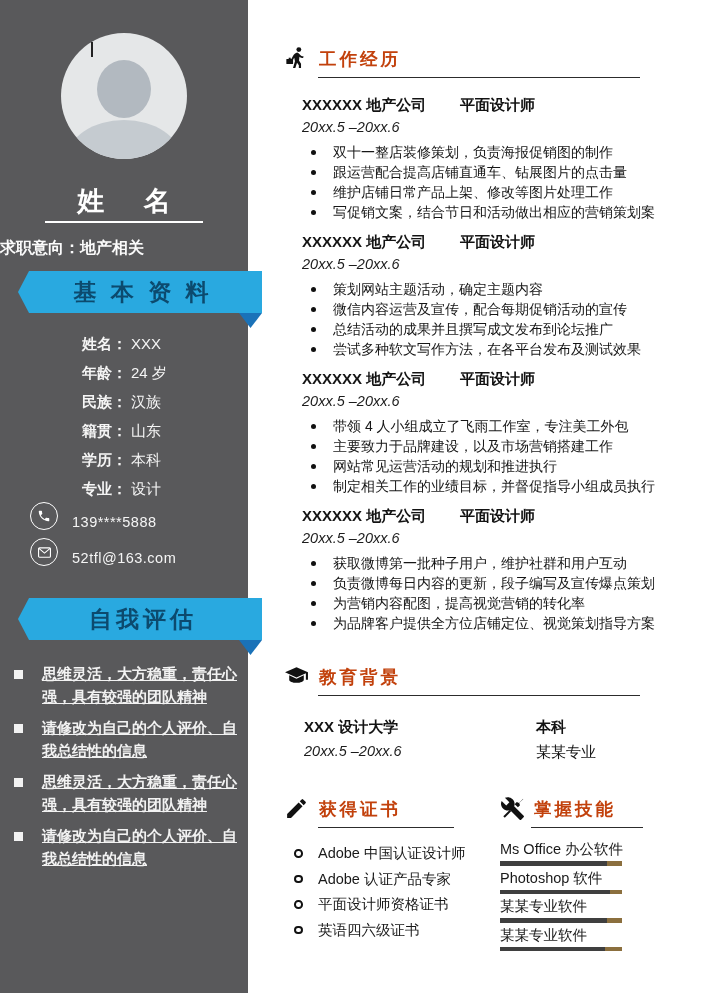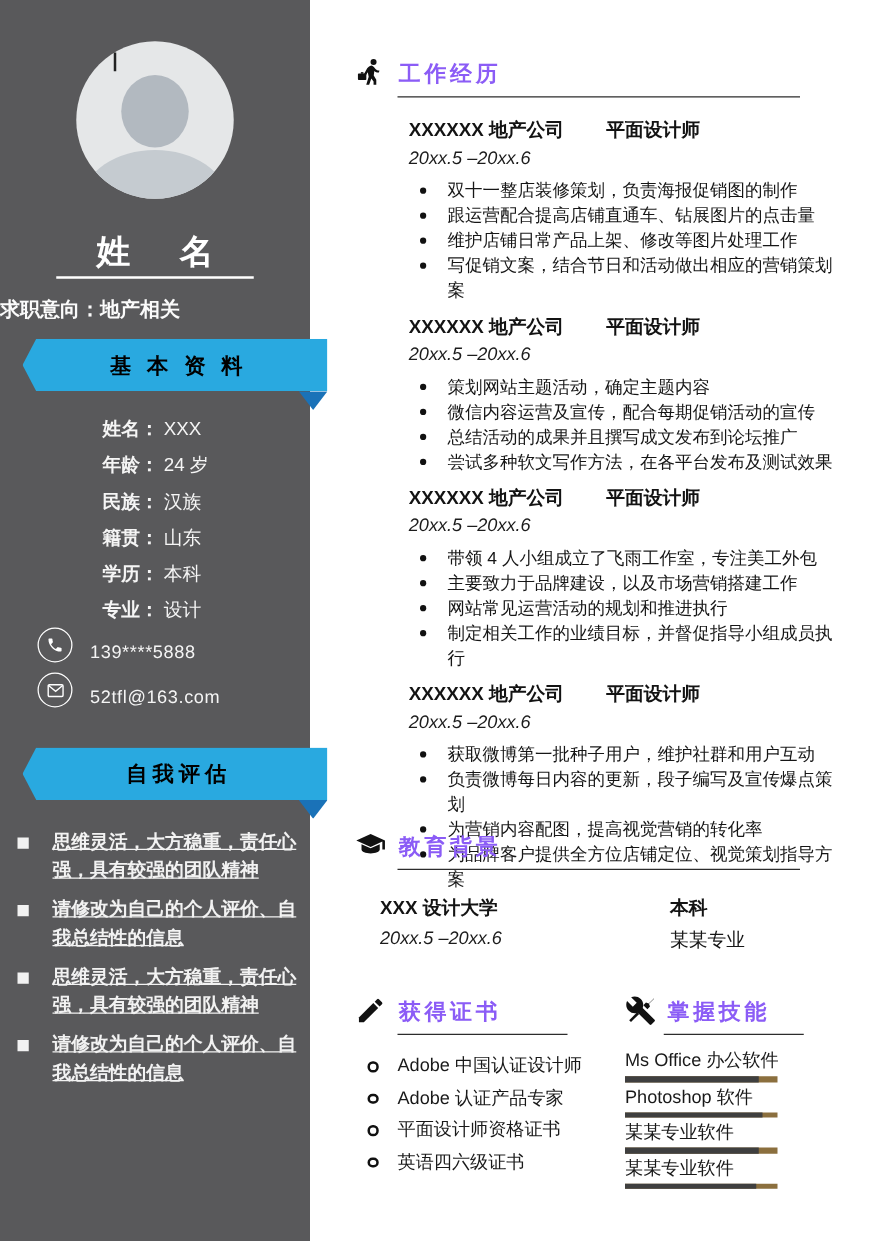--- a/index.html
+++ b/index.html
@@ -13,47 +13,47 @@
   .avatar-head { position:absolute; top:27px; left:50%; transform:translateX(-50%); width:54px; height:58px; border-radius:50%; background:#b2b9c0; }
   .avatar-body { position:absolute; top:87px; left:50%; transform:translateX(-50%); width:114px; height:78px; border-radius:50%; background:#c5cbd0; }
   .cursor-artifact { position:absolute; top:42px; left:91px; width:1.5px; height:15px; background:#222; }
   .name { position:absolute; top:183px; width:100%; text-align:center; font-size:27px; font-weight:bold; letter-spacing:16px; padding-left:16px; box-sizing:border-box; color:#ffffff; }
   .name-line { position:absolute; top:221px; left:45px; width:158px; height:2px; background:#ffffff; }
   .objective { position:absolute; top:238px; width:100%; text-align:left; font-size:16px; font-weight:bold; color:#fbfbfb; }
   
   .banner { position:absolute; left:18px; width:244px; height:42px; }
   .banner-basic { top:271px; }
   .banner-eval { top:598px; }
-  .banner-face { width:100%; height:100%; background:#29a9e0; clip-path:polygon(11px 0, 100% 0, 100% 100%, 11px 100%, 0 50%); display:flex; align-items:center; justify-content:center; font-size:17px; font-weight:bold; letter-spacing:4px; color:#000000; padding-left:6px; box-sizing:border-box; }
+  .banner-face { width:100%; height:100%; background:#29a9e0; clip-path:polygon(11px 0, 100% 0, 100% 100%, 11px 100%, 0 50%); display:flex; align-items:center; justify-content:center; font-size:23px; font-weight:bold; letter-spacing:4px; color:#0c4a6e; padding-left:6px; box-sizing:border-box; }
   .banner::after { content:""; position:absolute; top:42px; right:0; width:23px; height:15px; background:#1a72b8; clip-path:polygon(0 0, 100% 0, 50% 100%); }
   
   .info { position:absolute; top:329px; left:0; width:100%; }
   .info-row { display:flex; padding-left:82px; line-height:29px; font-size:15px; }
   .info-label { font-weight:bold; }
   .info-value { margin-left:4px; }
   
   .contact { position:absolute; top:501px; left:30px; }
   .contact-row { display:flex; align-items:flex-end; margin-bottom:7px; height:29px; }
   .c-icon { width:26px; height:26px; border:1.6px solid #ffffff; border-radius:50%; display:flex; align-items:center; justify-content:center; flex:0 0 auto; }
   .c-text { margin-left:14px; font-size:14.5px; letter-spacing:0.5px; }
   
   .eval { position:absolute; top:663px; left:13px; width:226px; }
   .eval ul { margin:0; padding:0; list-style:none; }
   .eval li { position:relative; padding-left:29px; font-size:15px; line-height:22.5px; font-weight:bold; margin-bottom:9px; color:#f2f2f2;text-decoration:underline; }
   .eval li::before { content:""; position:absolute; left:1px; top:7px; width:9px; height:9px; background:#f2f2f2; }
   
   .main { position:absolute; left:248px; top:0; width:456px; height:993px; }
   .sec-head { display:flex; align-items:center; gap:10px; }
   .sec-head svg { width:25px; height:25px; fill:#111; flex:0 0 auto; }
-  .sec-title { font-size:17.5px; font-weight:bold; letter-spacing:3px; color:#8b5cf6; }
+  .sec-title { font-size:17.5px; font-weight:bold; letter-spacing:3px; color:#c2410c; }
   .sec-line { border-top:1.7px solid #2c2c2c; height:0; margin-top:6px; }
   .section-work { position:absolute; left:36px; top:46px; width:394px; }
   .section-work .sec-line { margin-left:34px; width:322px; }
   .jobs { margin:16px 0 0 18px; }
-  .job { margin-bottom:9px;margin-left:25px; }
+  .job { margin-bottom:9px; }
   .job-head { display:flex; font-size:15px; font-weight:bold; line-height:21px; color:#131313; }
   .job-company { width:158px; }
   .job-period { font-style:italic; font-size:14.5px; line-height:23px; margin:1px 0 3px; color:#1c1c1c; }
   .job ul { margin:0; padding:0; list-style:none; }
   .job li { position:relative; padding-left:31px; font-size:14px; line-height:20px; color:#161616; }
   .job li::before { content:""; position:absolute; left:9px; top:7.5px; width:5px; height:5px; border-radius:50%; background:#111; }
   .section-edu { position:absolute; left:36px; top:664px; width:394px; }
   .section-edu .sec-line { margin-left:34px; width:322px; }
   .edu-row { display:flex; margin:20px 0 0 20px; }
   .edu-left { width:232px; }

